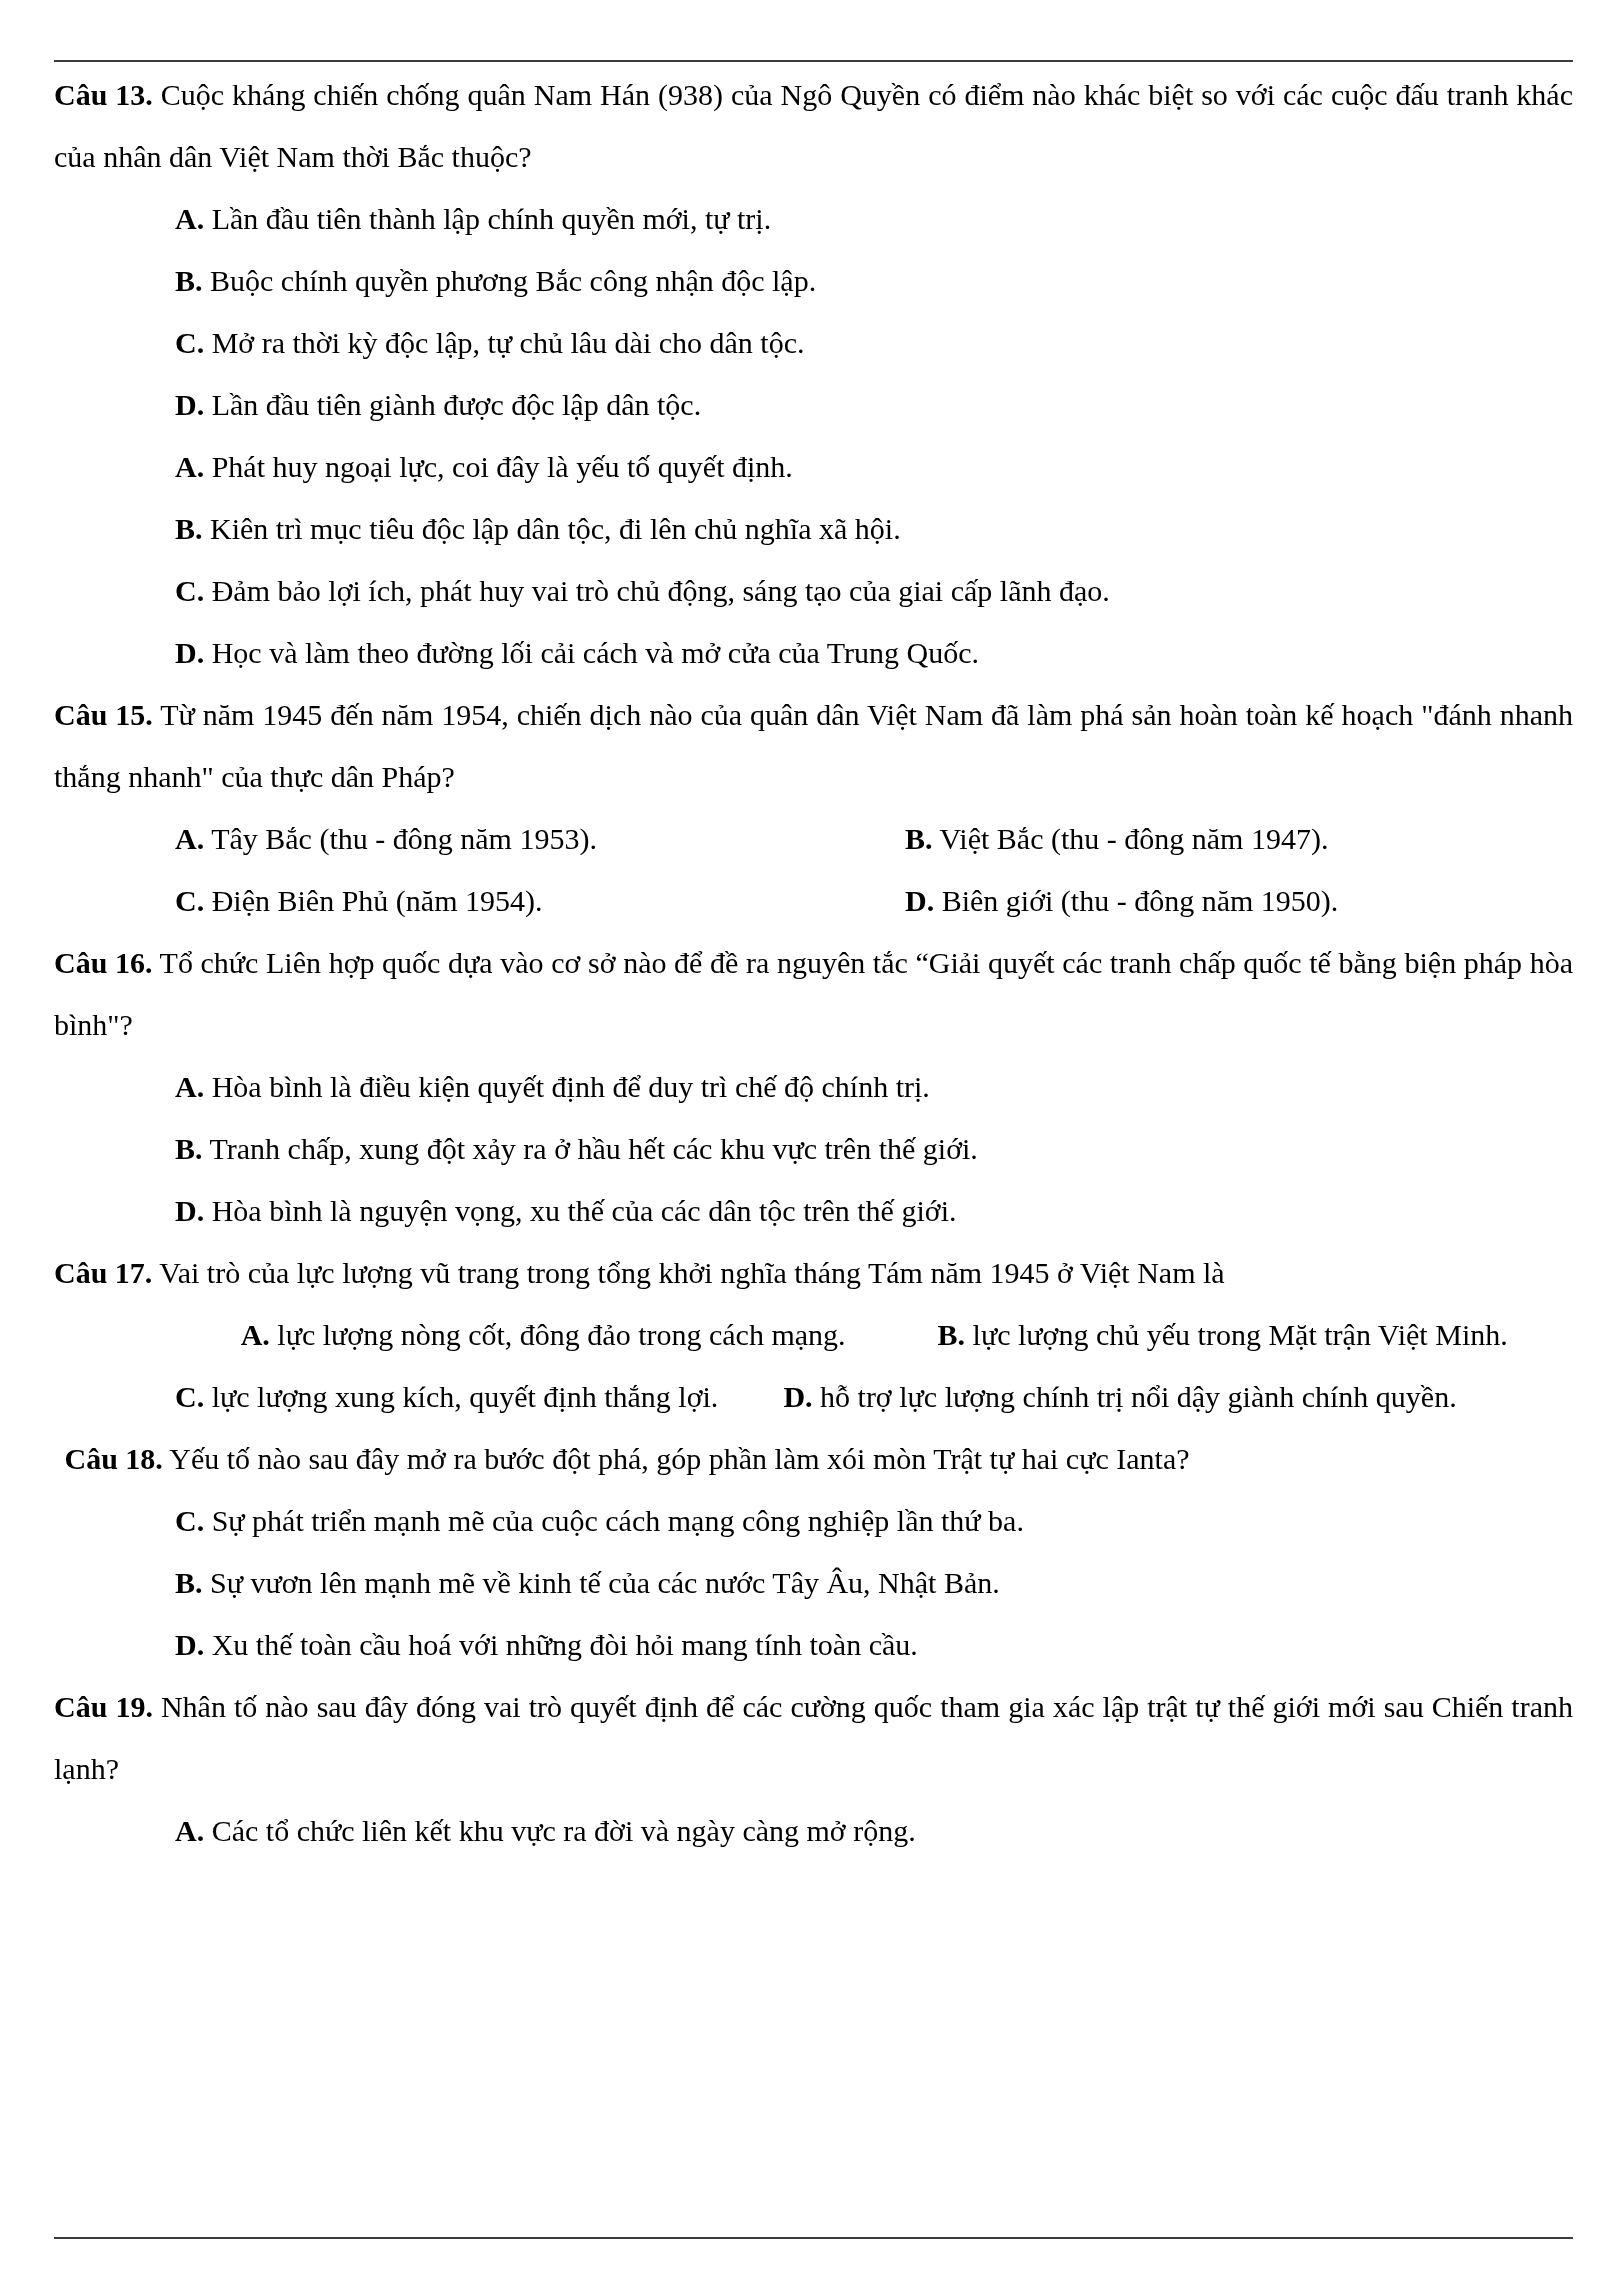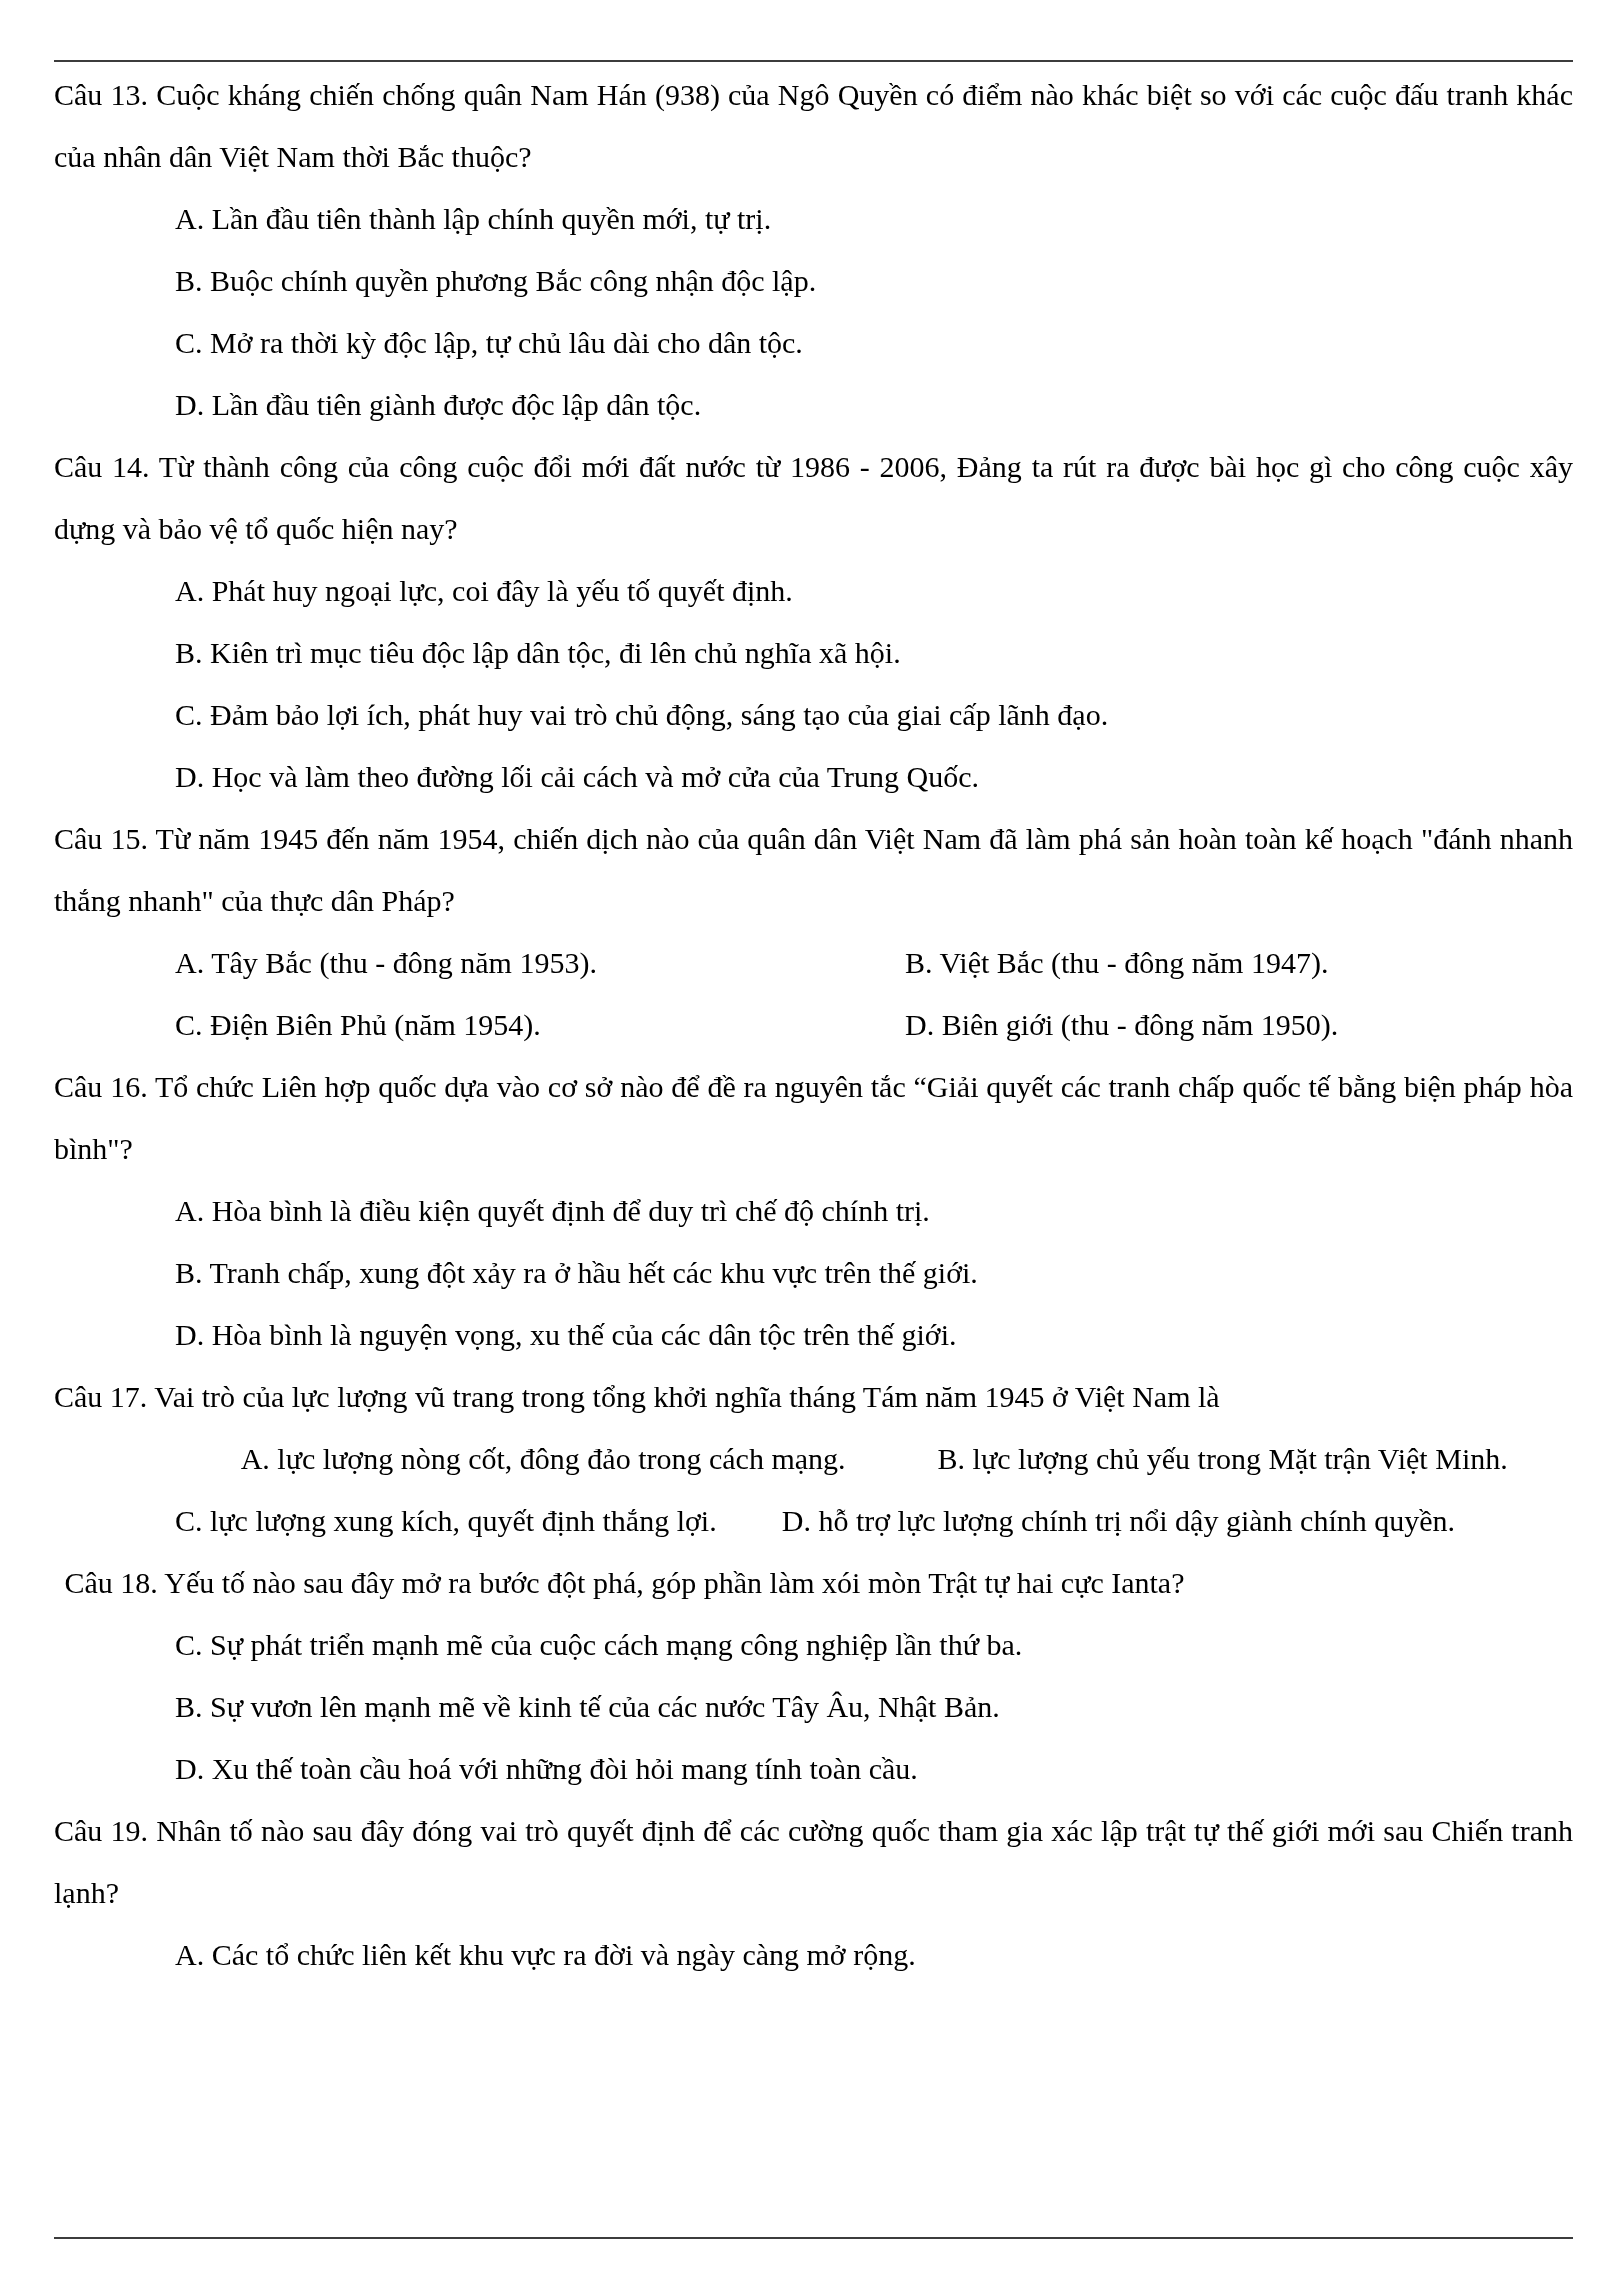--- a/index.html
+++ b/index.html
@@ -22,21 +22,21 @@
   .rule.top { top: 60px; }
   .rule.bottom { top: 2237px; }
   .content {
     position: absolute;
     top: 64px;
     left: 54px;
     right: 50px;
   }
   p { line-height: 62px; }
   .q-line { text-align: justify; }
-  .q-label, .opt-label { font-weight: normal; }
+  .q-label, .opt-label { font-weight: bold; }
   .opt-line {
     padding-left: 121px;
     text-align: left;
   }
   .opt-grid {
     display: grid;
     grid-template-columns: 730px 1fr;
     padding-left: 121px;
   }
   .opt-grid p { text-align: left; }
@@ -63,21 +63,20 @@
 
   <div class="question">
     <p class="q-line"><b class="q-label">Câu 13.</b> <span>Cuộc kháng chiến chống quân Nam Hán (938) của Ngô Quyền có điểm nào khác biệt so với các cuộc đấu tranh khác của nhân dân Việt Nam thời Bắc thuộc?</span></p>
     <p class="opt-line"><b class="opt-label">A.</b> <span>Lần đầu tiên thành lập chính quyền mới, tự trị.</span></p>
     <p class="opt-line"><b class="opt-label">B.</b> <span>Buộc chính quyền phương Bắc công nhận độc lập.</span></p>
     <p class="opt-line"><b class="opt-label">C.</b> <span>Mở ra thời kỳ độc lập, tự chủ lâu dài cho dân tộc.</span></p>
     <p class="opt-line"><b class="opt-label">D.</b> <span>Lần đầu tiên giành được độc lập dân tộc.</span></p>
   </div>
 
   <div class="question">
-    <p class="q-line"><b class="q-label">Câu 14.</b> <span>Từ thành công của công cuộc đổi mới đất nước từ 1986 - 2006, Đảng ta rút ra được bài học gì cho công cuộc xây dựng và bảo vệ tổ quốc hiện nay?</span></p>
     <p class="opt-line"><b class="opt-label">A.</b> <span>Phát huy ngoại lực, coi đây là yếu tố quyết định.</span></p>
     <p class="opt-line"><b class="opt-label">B.</b> <span>Kiên trì mục tiêu độc lập dân tộc, đi lên chủ nghĩa xã hội.</span></p>
     <p class="opt-line"><b class="opt-label">C.</b> <span>Đảm bảo lợi ích, phát huy vai trò chủ động, sáng tạo của giai cấp lãnh đạo.</span></p>
     <p class="opt-line"><b class="opt-label">D.</b> <span>Học và làm theo đường lối cải cách và mở cửa của Trung Quốc.</span></p>
   </div>
 
   <div class="question">
     <p class="q-line"><b class="q-label">Câu 15.</b> <span>Từ năm 1945 đến năm 1954, chiến dịch nào của quân dân Việt Nam đã làm phá sản hoàn toàn kế hoạch "đánh nhanh thắng nhanh" của thực dân Pháp?</span></p>
     <div class="opt-grid">
       <p><b class="opt-label">A.</b> <span>Tây Bắc (thu - đông năm 1953).</span></p>

